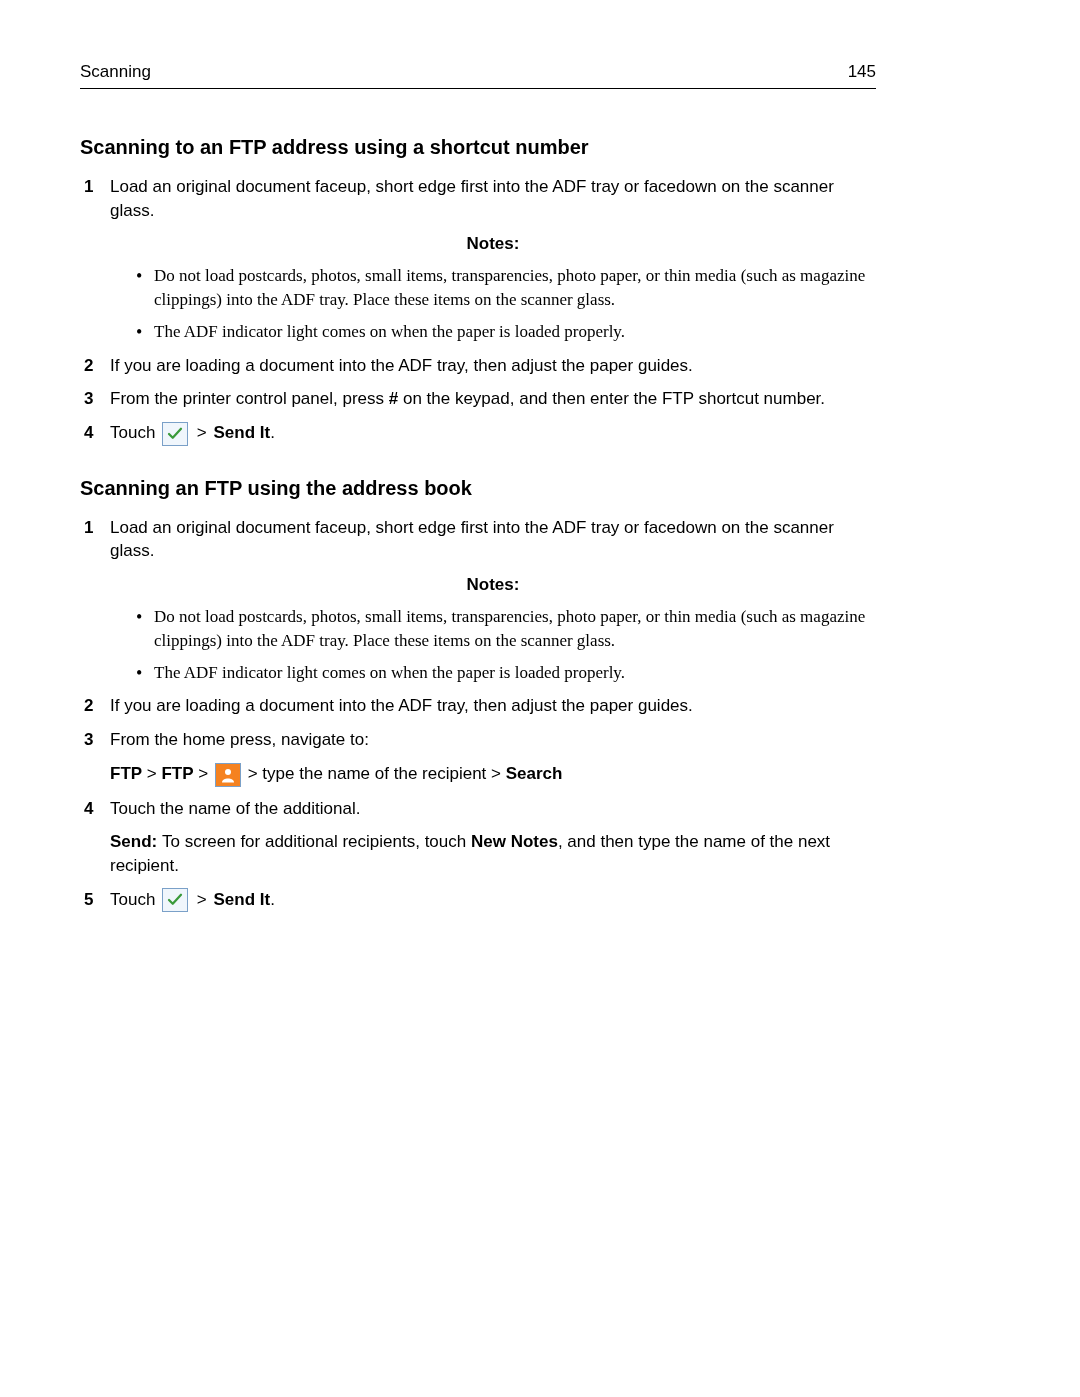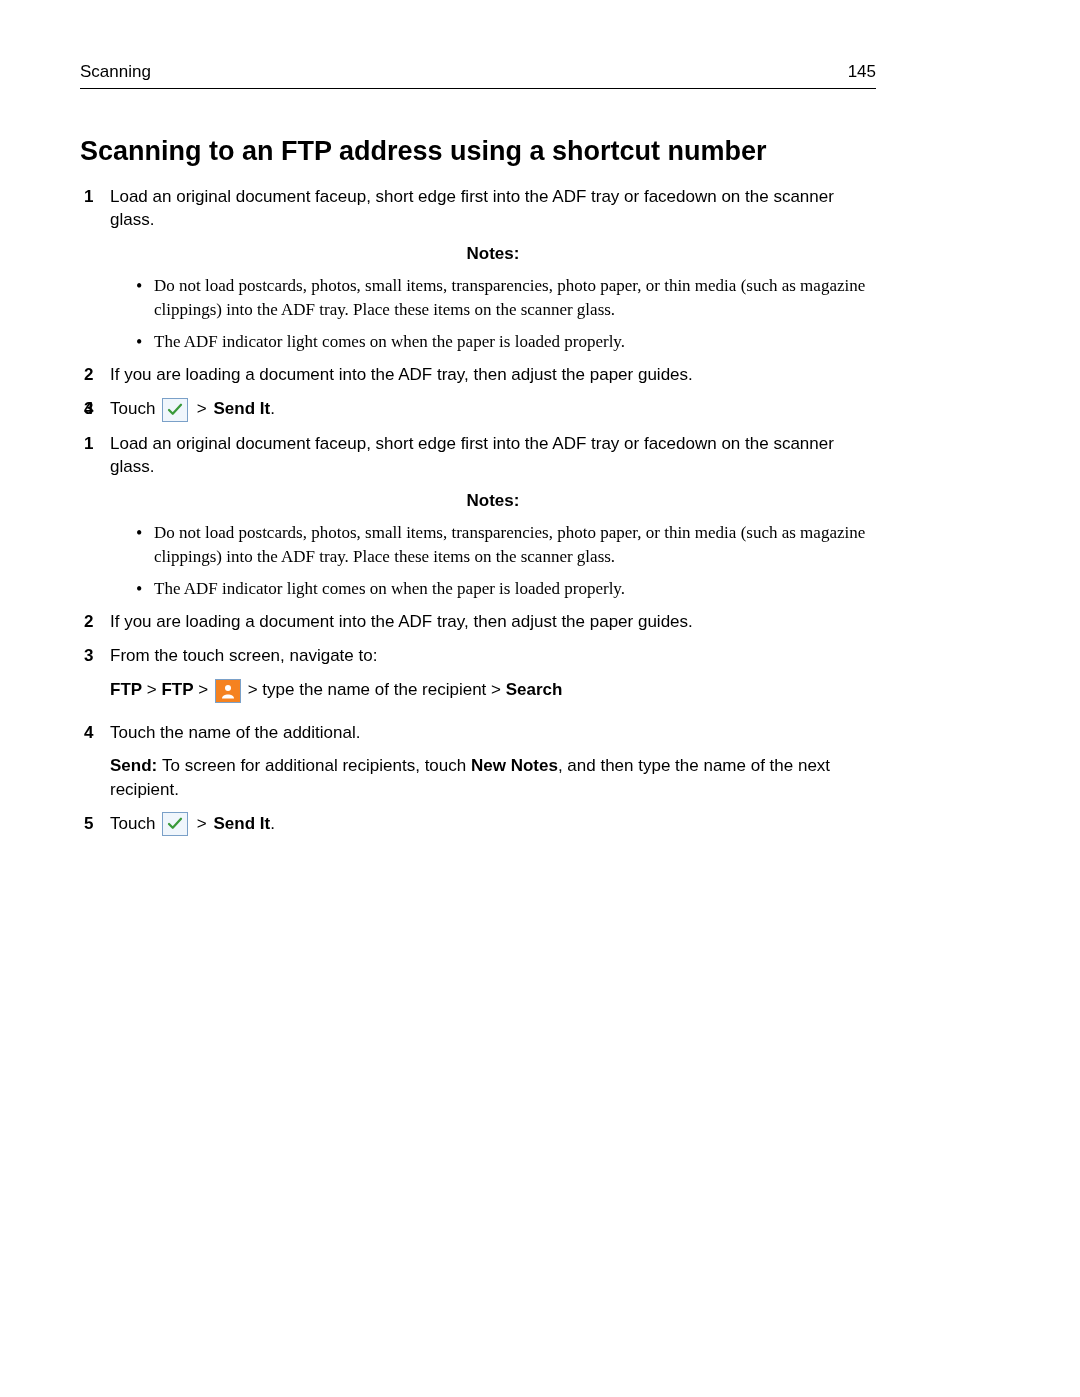--- a/index.html
+++ b/index.html
@@ -21,21 +21,21 @@
   .header {
     display: flex;
     justify-content: space-between;
     border-bottom: 1px solid #000;
     padding-bottom: 4px;
     margin-bottom: 44px;
     font-size: 17px;
   }
   .section-title {
     font-weight: 700;
-    font-size: 27px;
+    font-size: 20px;
     margin-top: 28px;
     margin-bottom: 14px;
   }
   ol.steps {
     list-style: none;
     padding: 0;
     margin: 0;
   }
   ol.steps > li {
     position: relative;
@@ -82,21 +82,21 @@
     vertical-align: middle;
     margin: 0 2px;
   }
   .icon-check svg { width: 18px; height: 18px; }
   .icon-addr {
     background: #f58220;
     border-color: #7aa0c8;
   }
   .icon-addr svg { width: 18px; height: 18px; }
   .nav-path {
-    margin: 8px 0 18px 30px;
+    margin: 8px 0 10px 30px;
   }
   .note-inline {
     margin: 8px 0 10px 30px;
   }
   .sep { margin: 0 2px; }
 </style>
 </head>
 <body>
 
 <div class="page">
@@ -121,33 +121,37 @@
     <li>The ADF indicator light comes on when the paper is loaded properly.</li>
   </ul>
 
   <ol class="steps">
     <li>
       <span class="num">2</span>
       <span>If you are loading a document into the ADF tray, then adjust the paper guides.</span>
     </li>
     <li>
       <span class="num">3</span>
+      <span>
+        <span>From the printer control panel, press </span><span class="bold">#</span><span> on the keypad, and then enter the FTP shortcut number.</span>
+      </span>
     </li>
     <li>
       <span class="num">4</span>
       <span>
         <span>Touch </span><span class="icon-box icon-check">
             <svg viewBox="0 0 24 24">
               <path d="M4 12 L9 17 L20 5" stroke="#3a9a3a" stroke-width="3" fill="none" stroke-linecap="round" stroke-linejoin="round"></path>
             </svg>
           </span><span class="sep"> &gt; </span><span class="bold">Send It</span><span>.</span>
       </span>
     </li>
   </ol>
 
+  <div class="section-title">Scanning an FTP using the address book</div>
 
   <ol class="steps">
     <li>
       <span class="num">1</span>
       <span>Load an original document faceup, short edge first into the ADF tray or facedown on the scanner glass.</span>
     </li>
   </ol>
 
   <div class="notes-label">Notes:</div>
   <ul class="bullets">
@@ -155,21 +159,21 @@
     <li>The ADF indicator light comes on when the paper is loaded properly.</li>
   </ul>
 
   <ol class="steps">
     <li>
       <span class="num">2</span>
       <span>If you are loading a document into the ADF tray, then adjust the paper guides.</span>
     </li>
     <li>
       <span class="num">3</span>
-      <span>From the touch screen, navigate to:</span>
+      <span>From the home press, navigate to:</span>
     </li>
   </ol>
 
   <div class="nav-path">
     <span class="bold">FTP</span><span> &gt; </span><span class="bold">FTP</span><span> &gt; </span><span class="icon-box icon-addr">
         <svg viewBox="0 0 24 24">
           <circle cx="12" cy="8" r="4" fill="#fff"></circle>
           <path d="M4 22 C4 15 20 15 20 22 Z" fill="#fff"></path>
         </svg>
       </span><span> &gt; type the name of the recipient &gt; </span><span class="bold">Search</span>

